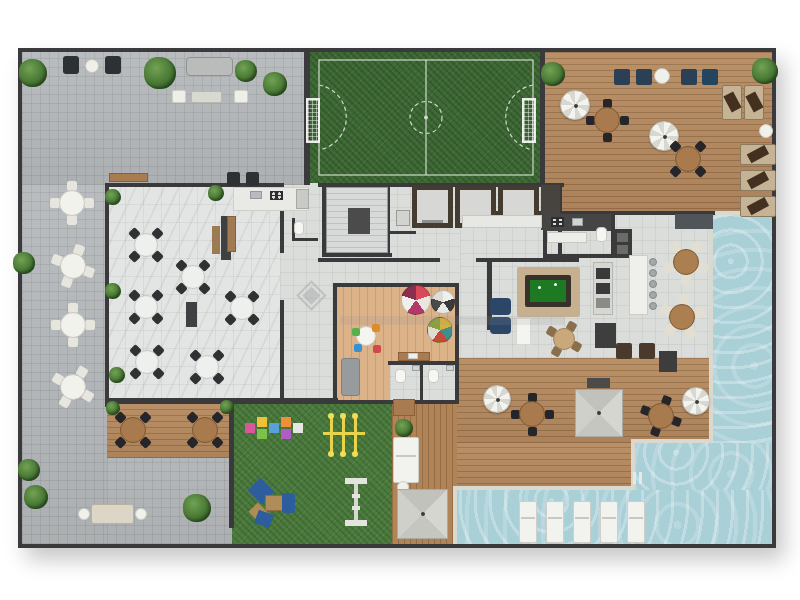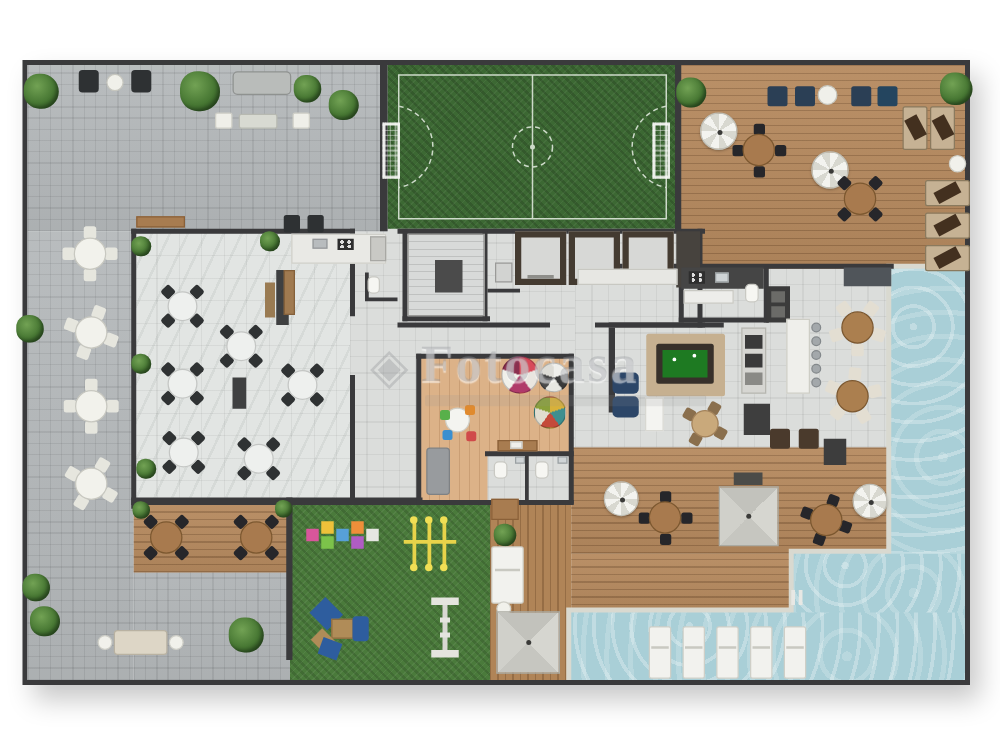--- a/index.html
+++ b/index.html
@@ -411,16 +411,15 @@
       <div class="abs " style="left: 408px; top: 353px; width: 10px; height: 6px; background: rgb(240, 240, 236); border: 1px solid rgb(201, 201, 195);"></div>
       <div class="abs " style="left: 395px; top: 369px; width: 11px; height: 14px; background: rgb(246, 246, 242); border: 1px solid rgb(201, 201, 195); border-radius: 4px;"></div>
       <div class="abs " style="left: 428px; top: 369px; width: 11px; height: 14px; background: rgb(246, 246, 242); border: 1px solid rgb(201, 201, 195); border-radius: 4px;"></div>
       <div class="abs " style="left: 412px; top: 365px; width: 8px; height: 6px; background: rgb(207, 212, 214); border: 1px solid rgb(154, 160, 162);"></div>
       <div class="abs " style="left: 446px; top: 365px; width: 8px; height: 6px; background: rgb(207, 212, 214); border: 1px solid rgb(154, 160, 162);"></div>
       <div class="abs goal" style="left: 306px; top: 98px; width: 14px; height: 45px;"></div>
       <div class="abs goal" style="left: 522px; top: 98px; width: 14px; height: 45px;"></div>
     </div>
   <div class="abs watermark" style="left:296px;top:266px;width:345px;height:52px;">
     <span class="wm-glyph">◈</span>
-    <span class="wm-text">Fotocasa</span>
   </div>
   <div class="abs wm-sub" style="left:340px;top:316px;width:225px;height:9px;"></div>
 </div>
 
 </body></html>

